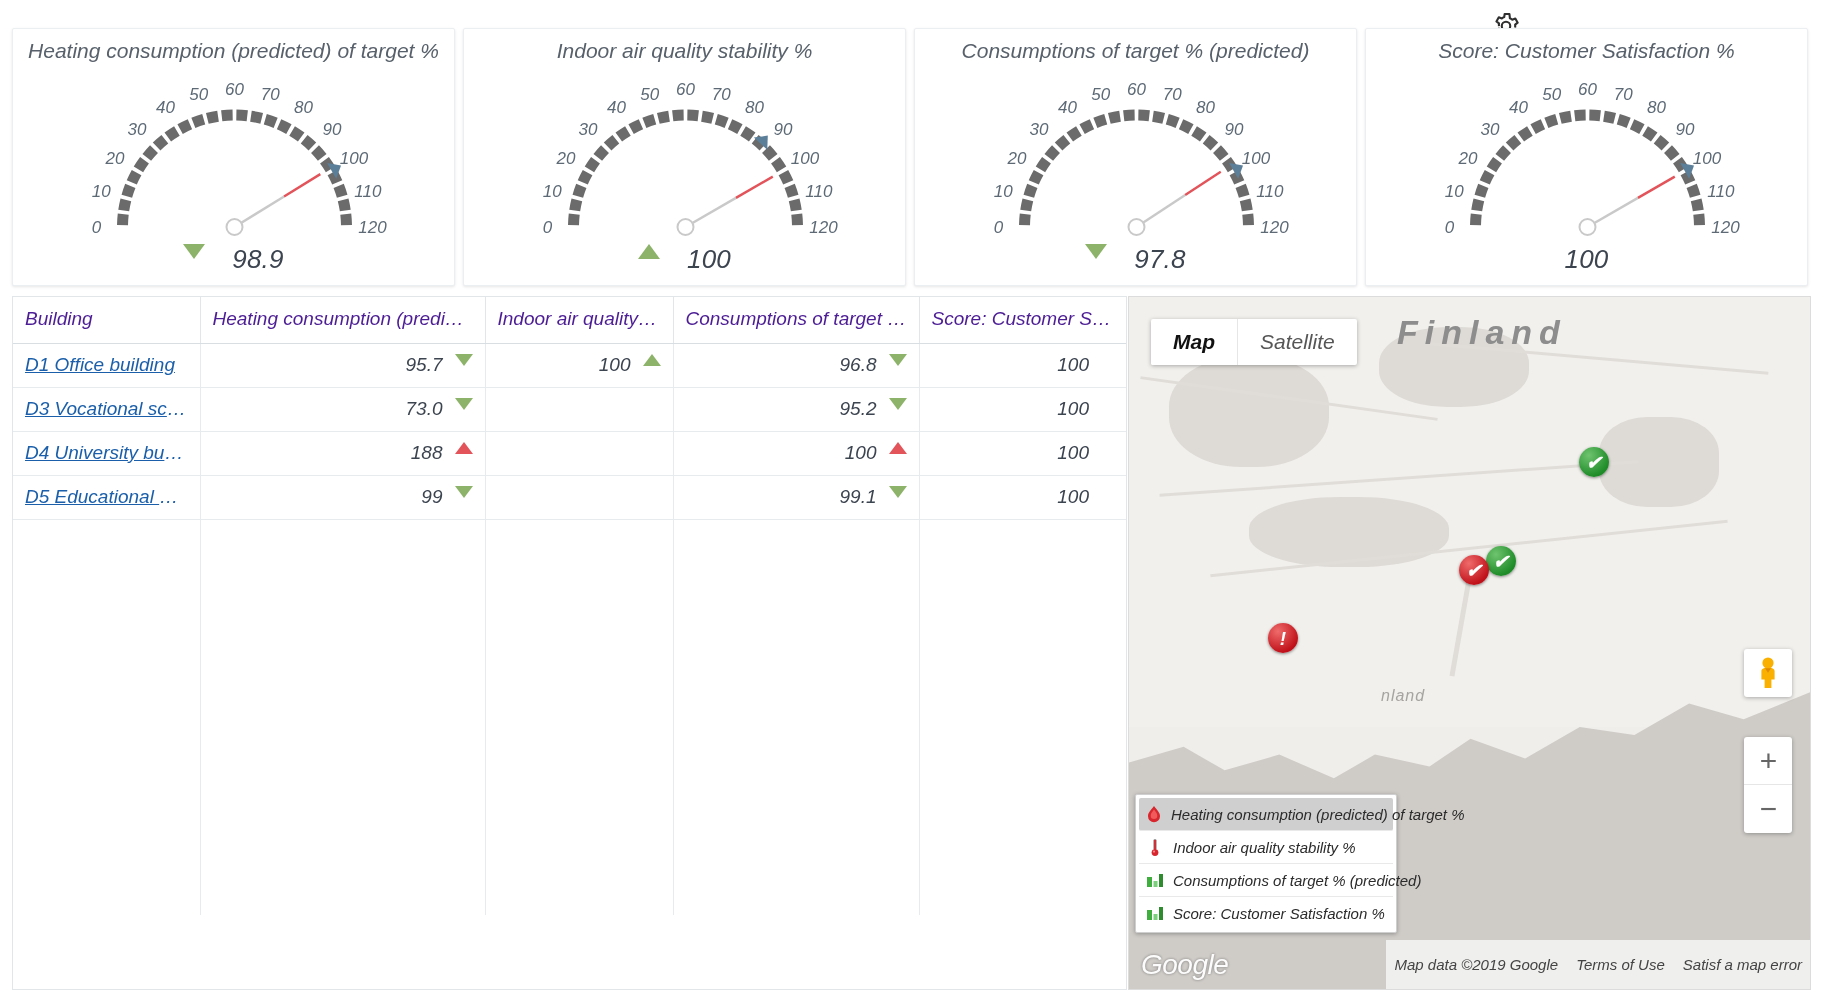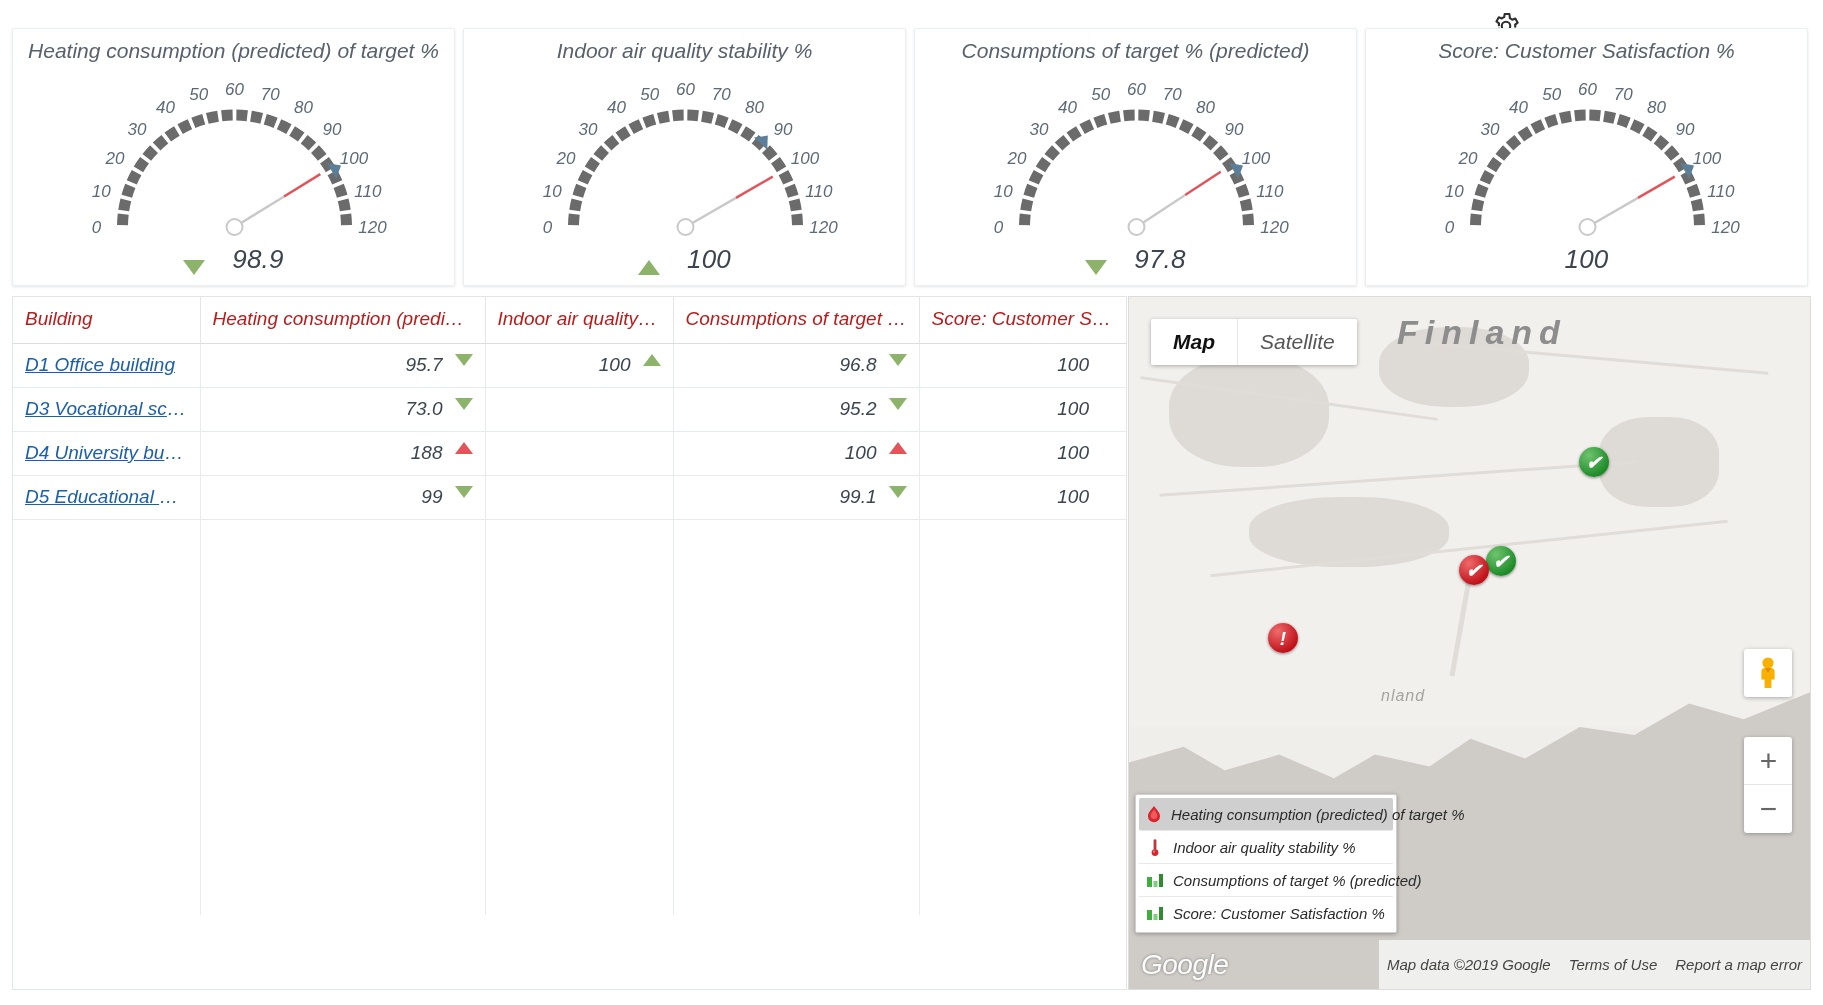--- a/index.html
+++ b/index.html
@@ -36,21 +36,21 @@
   .gauge-title {
     position: absolute; top: 10px; left: 0; right: 0;
     text-align: center;
     font-size: 21px; color: #58616b;
     font-family: "Liberation Sans", sans-serif;
     white-space: nowrap; overflow: hidden;
   }
   .gauge-svg-wrap { position: absolute; top: 34px; left: 0; width: 443px; height: 186px; }
   .gauge-foot {
     position: absolute; bottom: 10px; left: 0; right: 0;
-    display: flex; align-items: flex-end; justify-content: center; gap: 27px;
+    display: flex; align-items: flex-start; justify-content: center; gap: 27px;
   }
   .gauge-foot .val { font-size: 26px; color: #3c4450; letter-spacing: .2px; }
   .tri { width: 0; height: 0; }
   .tri.down { border-left: 11px solid transparent; border-right: 11px solid transparent; border-top: 15px solid #8cb369; }
   .tri.up   { border-left: 11px solid transparent; border-right: 11px solid transparent; border-bottom: 15px solid #8cb369; }
   .tri.up.bad   { border-bottom-color: #e2535a; }
   .tri.sm.down { border-left-width: 9px; border-right-width: 9px; border-top-width: 12px; }
   .tri.sm.up   { border-left-width: 9px; border-right-width: 9px; border-bottom-width: 12px; }
 
   
@@ -62,21 +62,21 @@
     overflow: hidden;
   }
   table.grid { width: 100%; border-collapse: collapse; table-layout: fixed; }
   table.grid col.c0 { width: 187px; }
   table.grid col.c1 { width: 285px; }
   table.grid col.c2 { width: 188px; }
   table.grid col.c3 { width: 246px; }
   table.grid col.c4 { width: 207px; }
   table.grid th {
     font-weight: normal;
-    font-size: 19px; color: #b91c1c;
+    font-size: 19px; color: #4c1d95;
     text-align: left;
     padding: 10px 12px 12px 12px;
     border-right: 1px solid #e3e6e8;
     border-bottom: 1px solid #d9dee2;
     white-space: nowrap; overflow: hidden; text-overflow: ellipsis;
     background: #fff;
     height: 46px;
   }
   table.grid th:last-child { border-right: none; }
   table.grid td {
@@ -699,17 +699,17 @@
     <div class="zoomctl">
       <div>+</div>
       <div>−</div>
     </div>
 
     <div class="gwatermark">Google</div>
 
     <div class="map-credits">
       <span class="static">Map data ©2019 Google</span>
       <span>Terms of Use</span>
-      <span>Report a map error</span>
+      <span>Satisf a map error</span>
     </div>
   </div>
 
 </div>
 
 </body></html>

